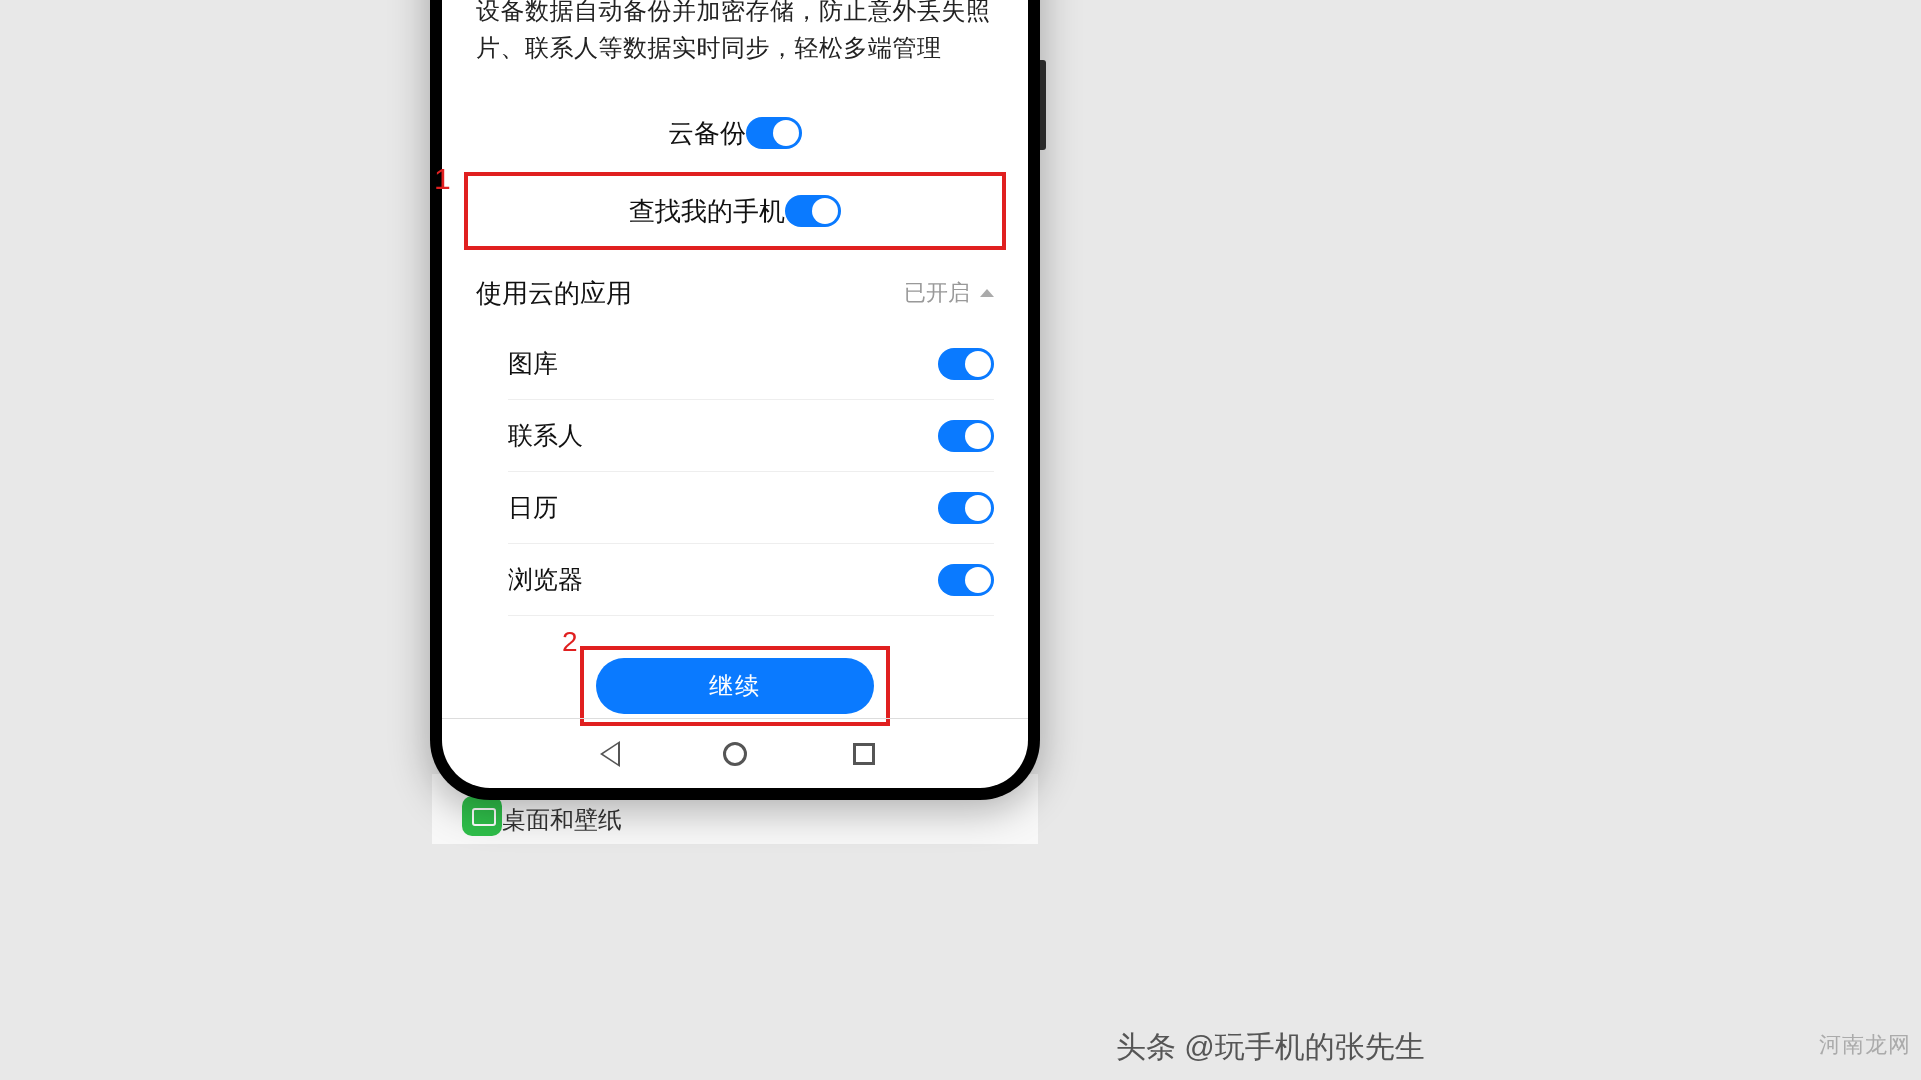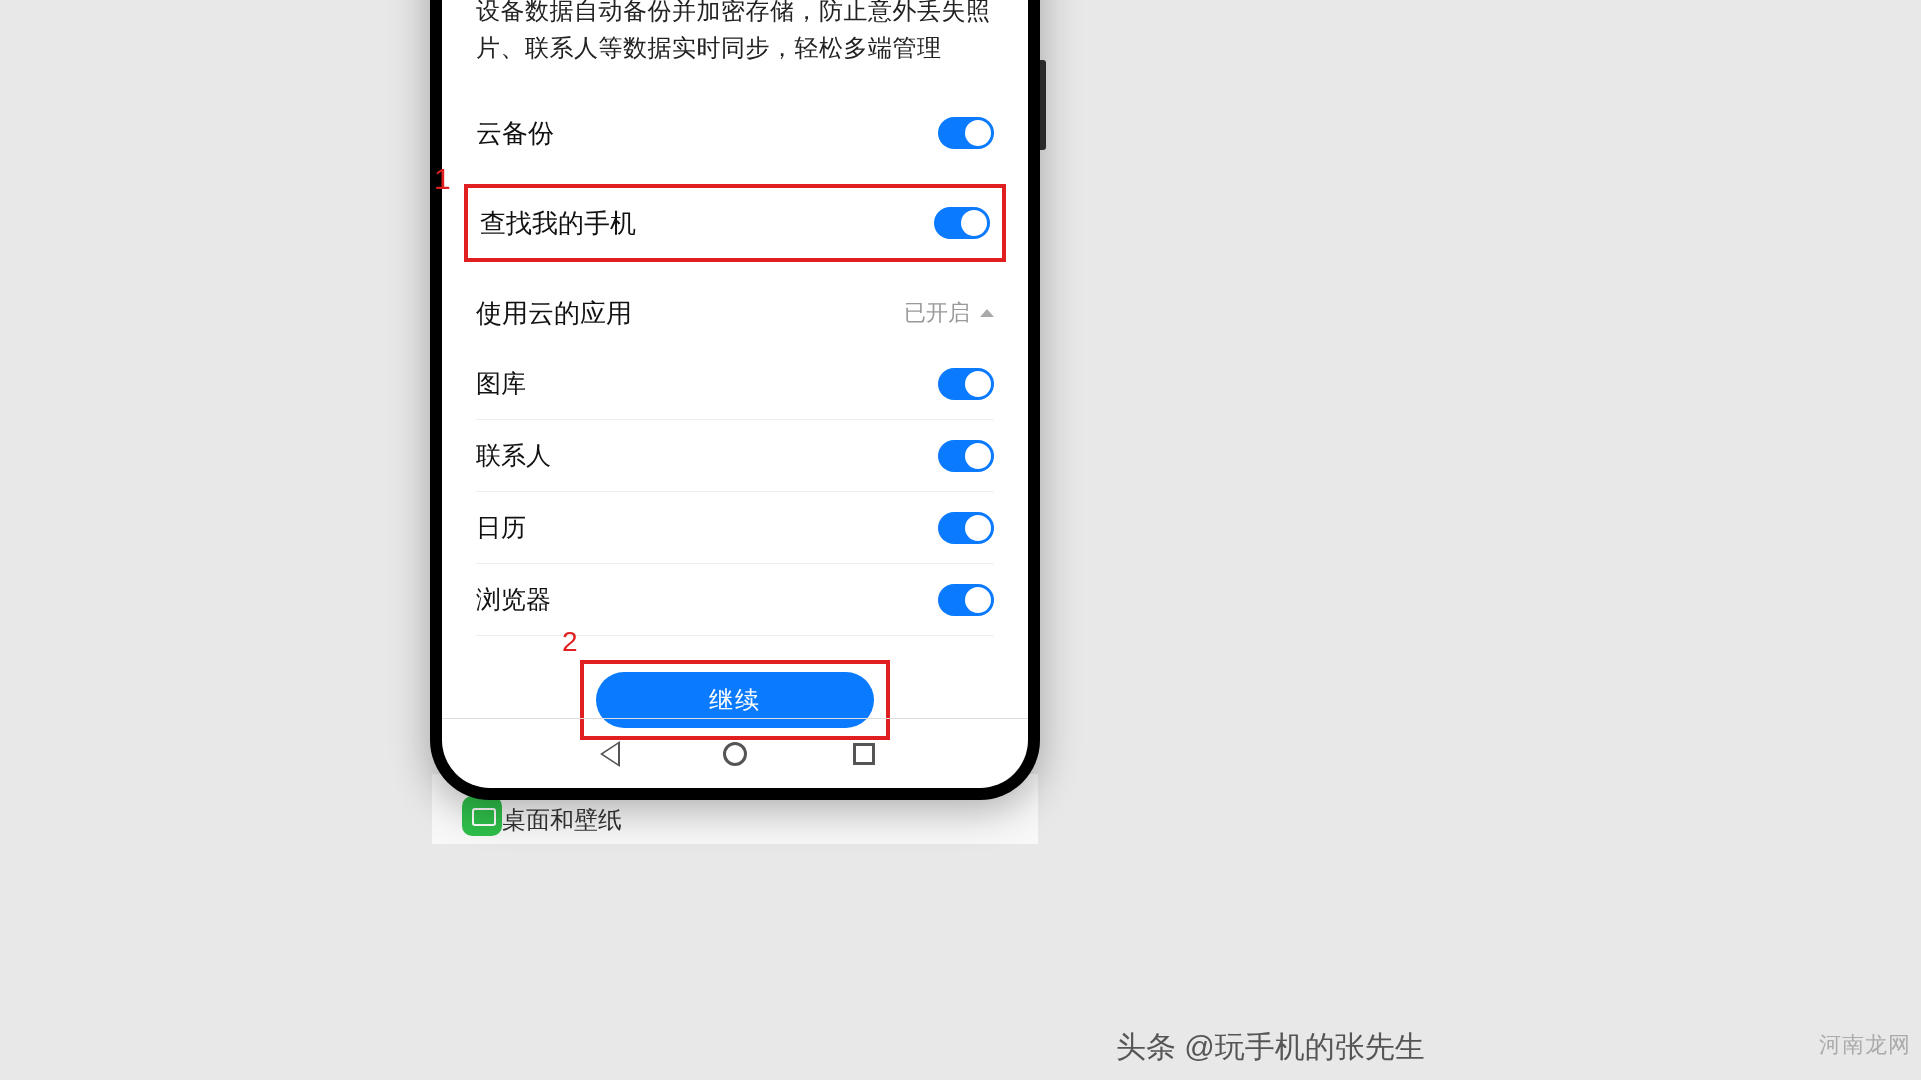--- a/index.html
+++ b/index.html
@@ -49,28 +49,28 @@
   .description {
     font-size: 24px;
     color: #222;
     line-height: 1.55;
     letter-spacing: 0.5px;
     margin-bottom: 32px;
   }
   .settings-row {
     display: flex;
     align-items: center;
-    justify-content: space-between;
+    justify-content: center;
     height: 70px;
     font-size: 26px;
     color: #111;
   }
   .highlight-row {
     border: 4px solid #e02020;
-    margin: 16px -12px;
+    margin: 4px -12px;
     padding: 0 12px;
     height: 78px;
   }
   .toggle {
     width: 56px;
     height: 32px;
     background: #0a7aff;
     border-radius: 16px;
     position: relative;
     flex-shrink: 0;
@@ -107,25 +107,26 @@
     border-right: 7px solid transparent;
     border-bottom: 8px solid #aaa;
   }
   .sub-item {
     display: flex;
     align-items: center;
     justify-content: space-between;
     height: 72px;
     font-size: 25px;
     color: #111;
+    margin-left: 32px;
     border-bottom: 1px solid #eee;
   }
   .sub-item:last-of-type { border-bottom: none; }
   .continue-wrap {
-    margin: 24px auto 0;
+    margin: 30px auto 0;
     width: 310px;
     border: 4px solid #e02020;
     padding: 8px 12px;
     position: relative;
   }
   .continue-btn {
     display: block;
     width: 100%;
     height: 56px;
     background: #0a7aff;

